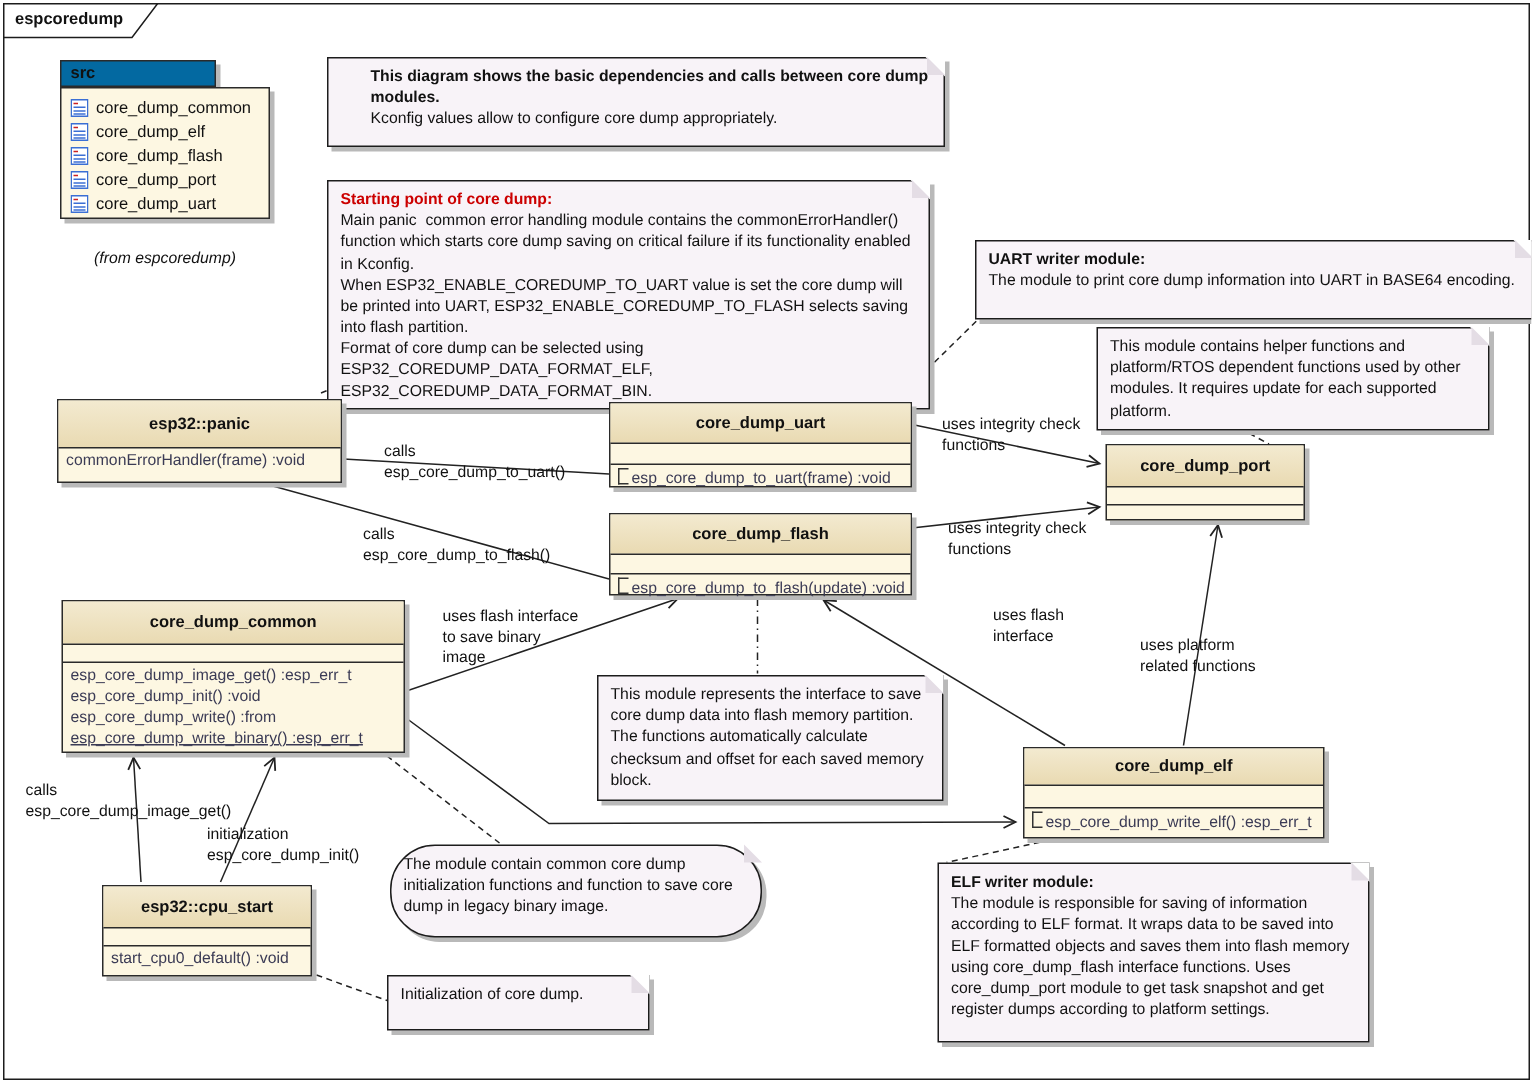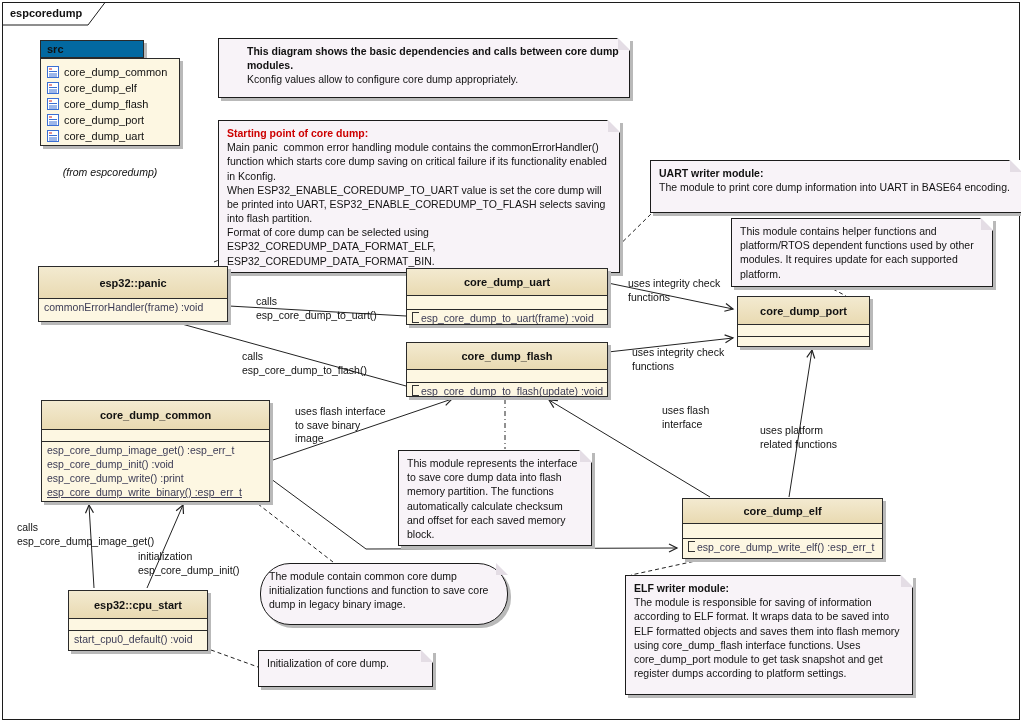--- a/index.html
+++ b/index.html
@@ -149,21 +149,21 @@
 
   <div class="note node" style="left:650px;top:160px;width:372px;min-height:53px;">
     <div class="note-title">UART writer module:</div>
     <div class="note-body">The module to print core dump information into UART in BASE64 encoding.</div>
   </div>
 
   <div class="note node" style="left:731px;top:218px;width:262px;min-height:69px;">
     <div class="note-body">This module contains helper functions and platform/RTOS dependent functions used by other modules. It requires update for each supported platform.</div>
   </div>
 
-  <div class="note node" style="left:398px;top:450px;width:194px;min-height:84px;">
+  <div class="note node" style="left:398px;top:450px;width:231px;min-height:84px;">
     <div class="note-body">This module represents the interface to save core dump data into flash memory partition. The functions automatically calculate checksum and offset for each saved memory block.</div>
   </div>
 
   <div class="note node" style="left:260px;top:563px;width:248px;min-height:62px;border-radius:30px;">
     <div class="note-body">The module contain common core dump initialization functions and function to save core dump in legacy binary image.</div>
   </div>
 
   <div class="note node" style="left:258px;top:650px;width:175px;min-height:37px;">
     <div class="note-body">Initialization of core dump.</div>
   </div>
@@ -194,21 +194,21 @@
     <div class="cls-h" style="height:27px;">core_dump_port</div>
     <div class="cls-attr" style="height:11px;"></div>
     <div></div>
   </div>
 
   <div class="cls node" style="left:41px;top:400px;width:229px;height:102px;">
     <div class="cls-h" style="height:28px;">core_dump_common</div>
     <div class="cls-attr" style="height:11px;"></div>
     <div class="m">esp_core_dump_image_get() :esp_err_t</div>
     <div class="m">esp_core_dump_init() :void</div>
-    <div class="m">esp_core_dump_write() :print</div>
+    <div class="m">esp_core_dump_write() :from</div>
     <div class="m u">esp_core_dump_write_binary() :esp_err_t</div>
   </div>
 
   <div class="cls node" style="left:682px;top:498px;width:201px;height:61px;">
     <div class="cls-h" style="height:24px;">core_dump_elf</div>
     <div class="cls-attr" style="height:14px;"></div>
     <div class="m"><span class="notch"></span><span>esp_core_dump_write_elf() :esp_err_t</span></div>
   </div>
 
   <div class="cls node" style="left:68px;top:590px;width:140px;height:61px;">

